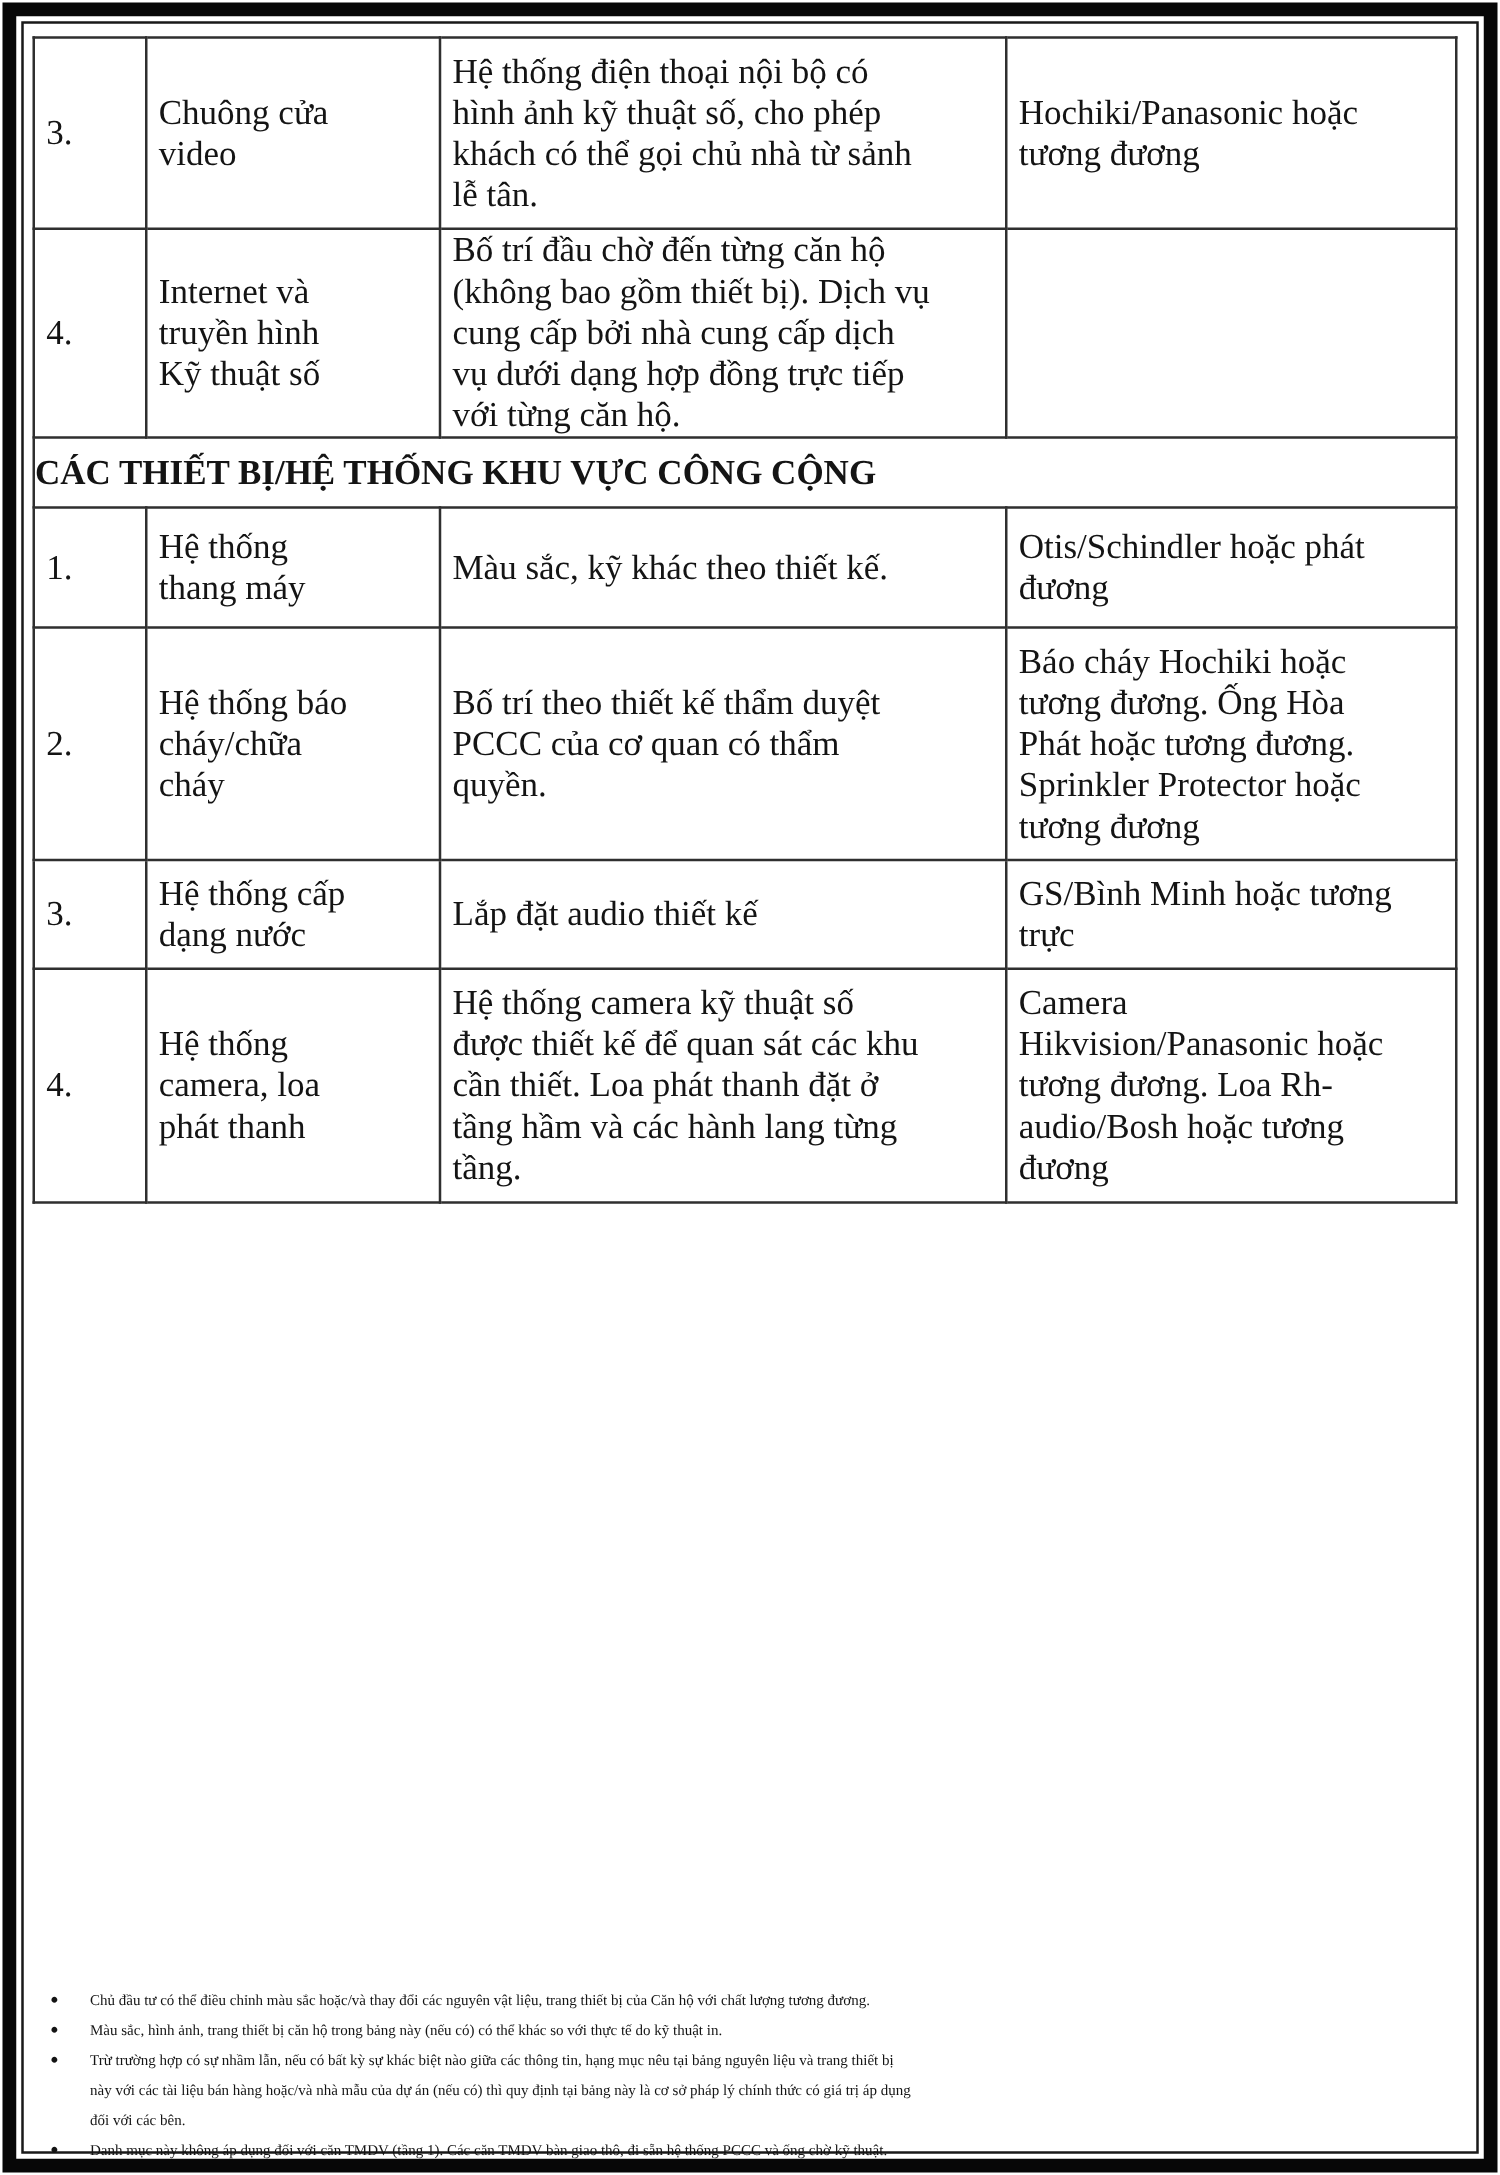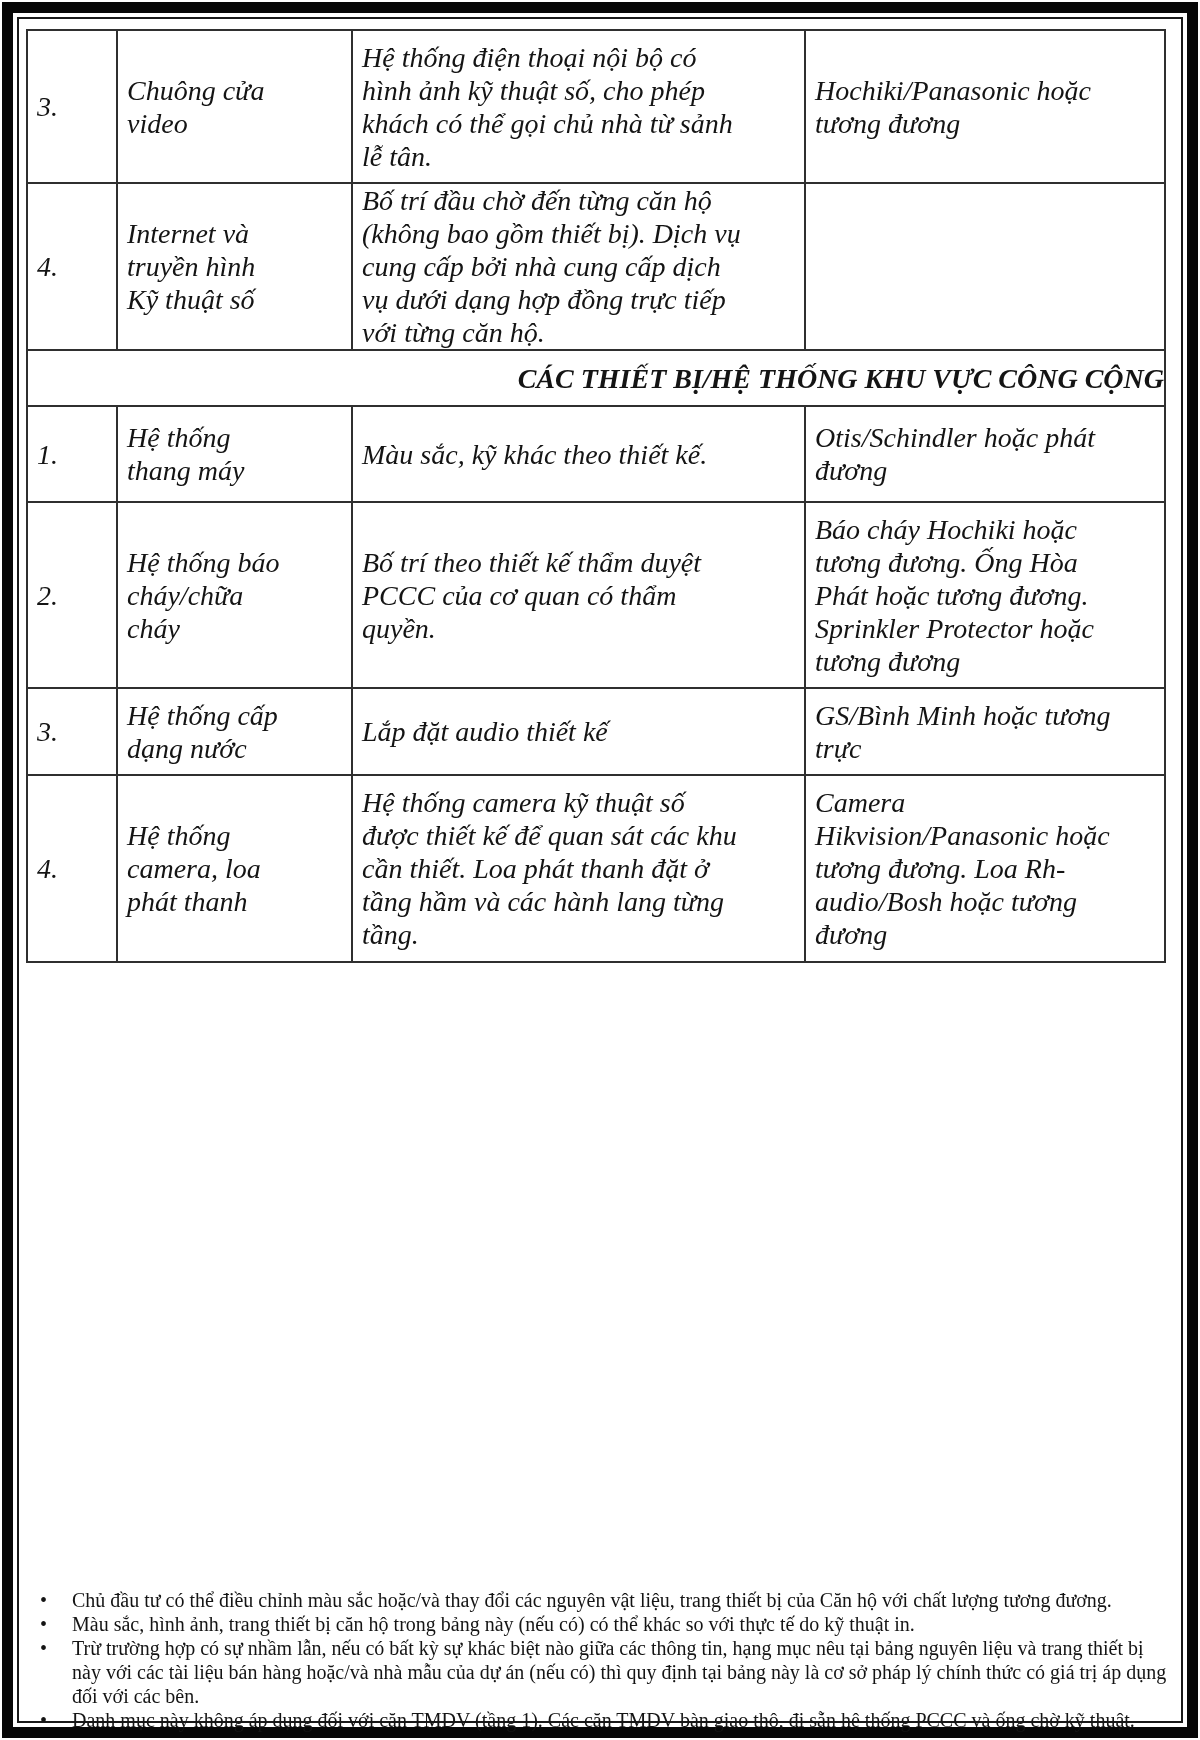--- a/index.html
+++ b/index.html
@@ -32,37 +32,36 @@
     margin: 4px 0 0 2px;
   }
   .spec-table td {
     border: 2px solid #2f2f2f;
     vertical-align: middle;
     font-size: 28px;
     line-height: 33px;
     white-space: pre-line;
     padding: 0 6px 0 9px;
     overflow: hidden;
-    font-style: italic;
   }
   .col-num   { width: 90px;  }
   .col-name  { width: 235px; }
   .col-spec  { width: 453px; }
   .col-brand { width: 360px; }
   .c-num { padding-left: 12px; }
   .row-h0 { height: 153px; }
   .row-h1 { height: 167px; }
   .row-hdr { height: 56px; }
   .row-h2 { height: 96px; }
   .row-h3 { height: 186px; }
   .row-h4 { height: 87px; }
   .row-h5 { height: 187px; }
   .r-header td {
     font-weight: bold;
-    text-align: right;
+    text-align: left;
     white-space: normal;
     padding: 0;
     font-size: 28px;
   }
   .notes {
     position: absolute;
     left: 40px;
     top: 1588px;
     width: 1130px;
   }
@@ -70,21 +69,21 @@
     display: flex;
     align-items: flex-start;
   }
   .note .bullet {
     flex: 0 0 32px;
     font-size: 20px;
     line-height: 24px;
   }
   .note .ntext {
     flex: 1;
-    font-size: 20px;
+    font-size: 12px;
     line-height: 24px;
     white-space: pre;
   }
 </style>
 </head>
 <body>
 
 <div class="frame-outer">
   <div class="frame-inner">
 

